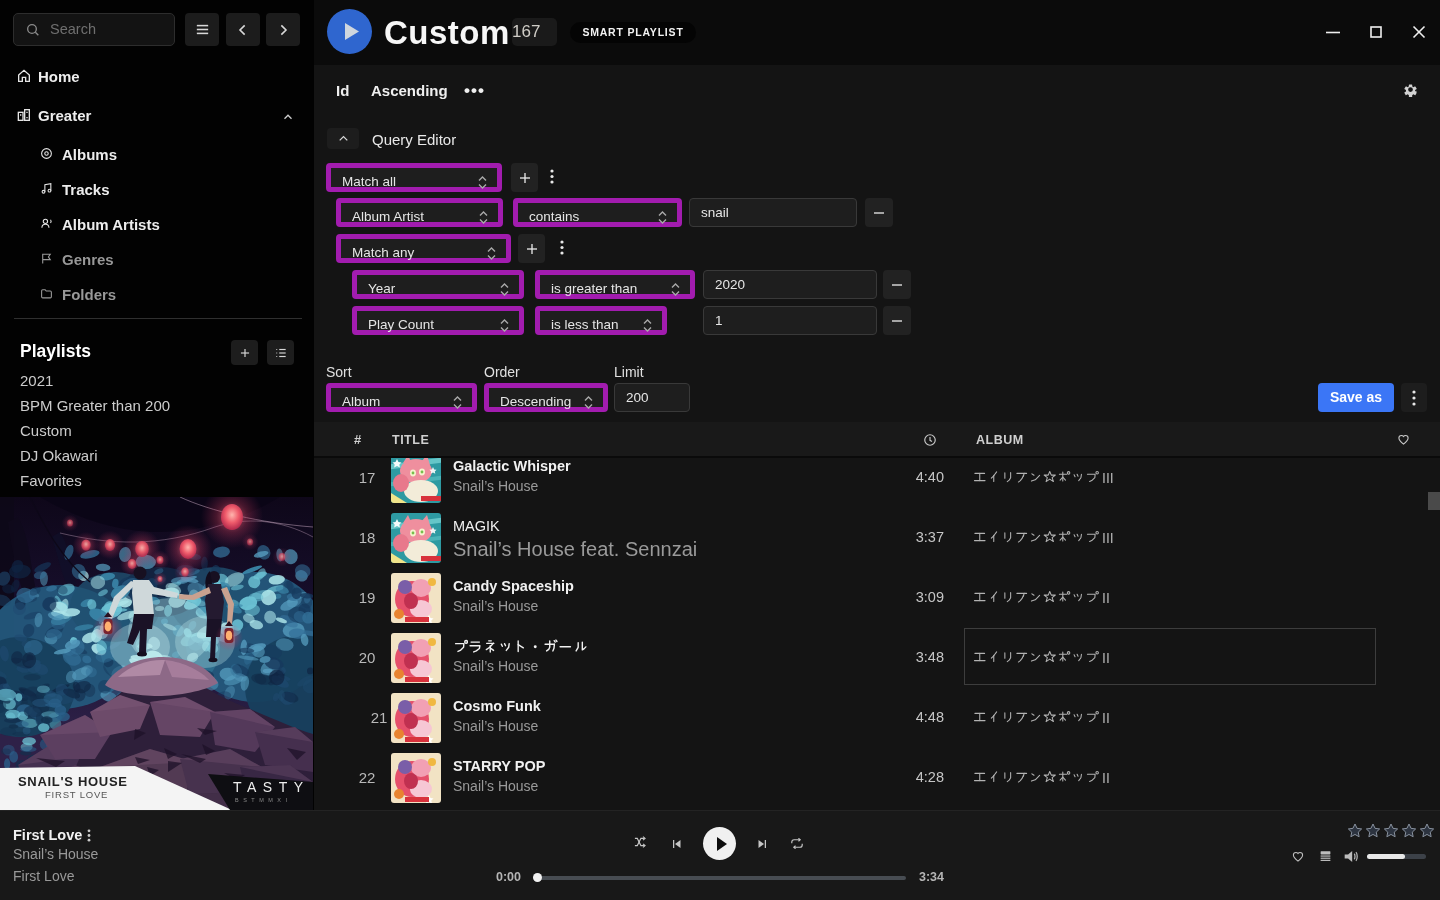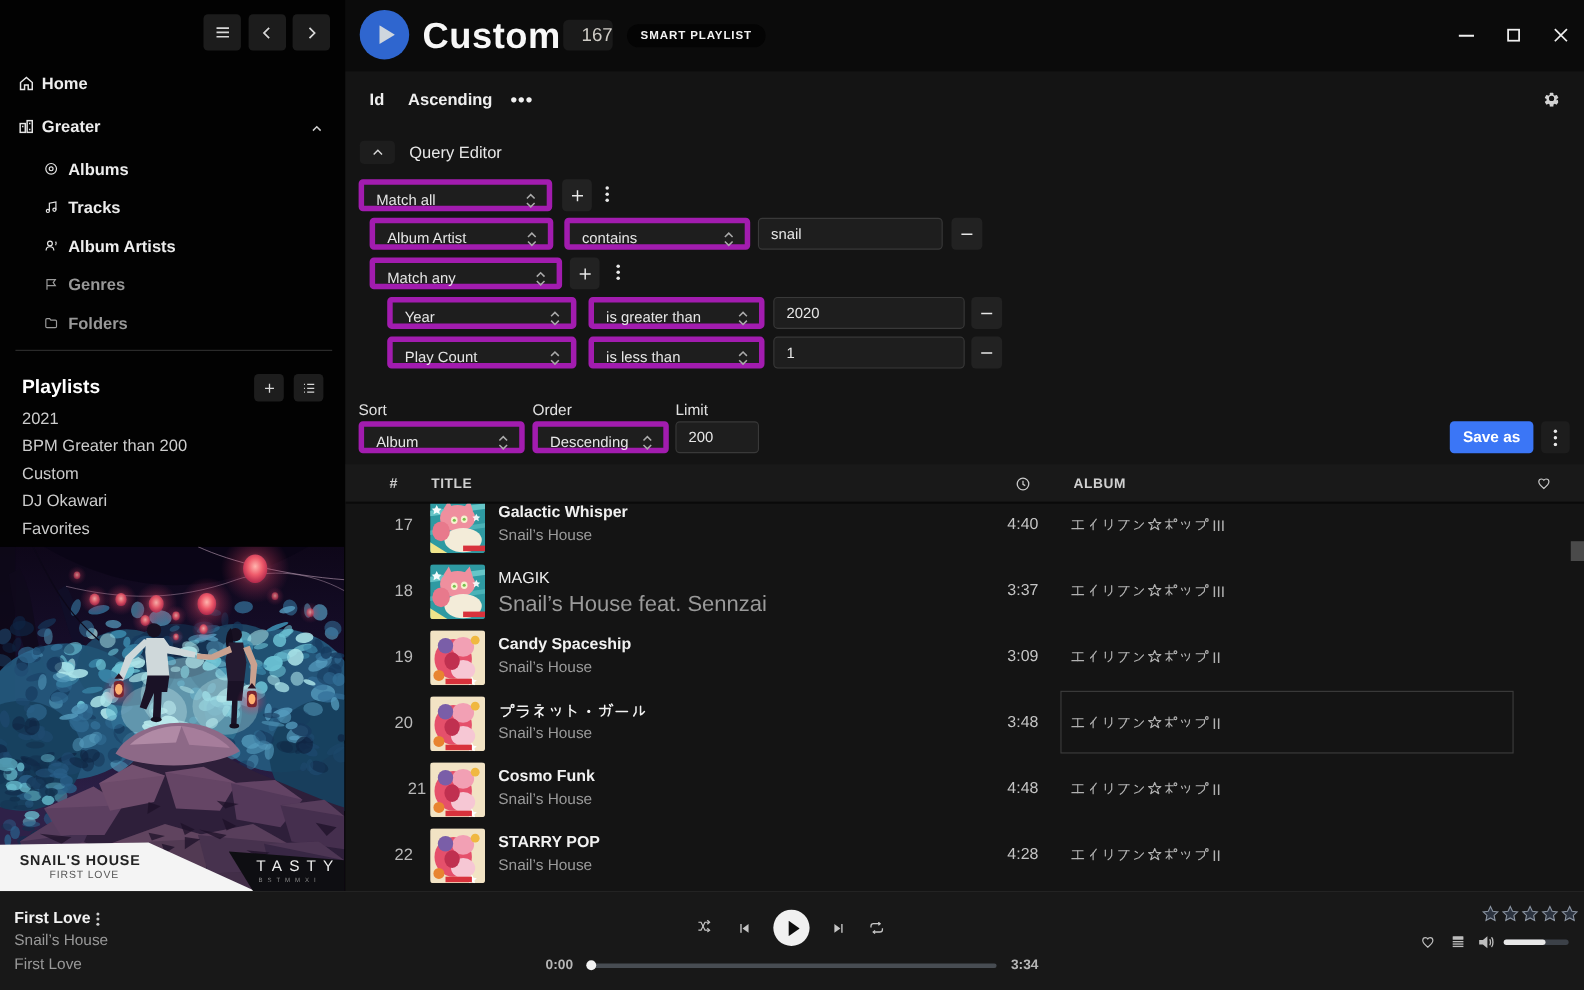--- a/index.html
+++ b/index.html
@@ -20,20 +20,27 @@
 .lbl { position:absolute; color:#e0e0e0; font-size:14px; font-weight:500; }
 .navtxt { color:#ededed; font-size:15px; font-weight:700; }
 .navdim { color:#989898; }
 .plitem { position:absolute; left:20px; color:#cccccc; font-size:15px; }
 </style>
 </head>
 <body>
 
 <div id="sidebar">
 
+  <div class="abs" style="left:13px; top:13px; width:162px; height:33px; background:#131313; border:1px solid #2d2d2d; border-radius:5px;">
+    <svg class="abs" style="left:11px; top:8px;" width="16" height="16" viewBox="0 0 24 24" fill="none" stroke="#8a8a8a" stroke-width="2">
+        <circle cx="10.5" cy="10.5" r="6.5"></circle>
+        <line x1="15.5" y1="15.5" x2="20" y2="20"></line>
+      </svg>
+    <span class="abs" style="left:36px; top:7px; color:#6f6f6f; font-size:14.5px;">Search</span>
+  </div>
   <div class="sqbtn" style="left:185px; top:13px; width:34px; height:33px; background:#1c1c1c;">
     <svg width="17" height="17" viewBox="0 0 24 24" fill="none" stroke="#d8d8d8" stroke-width="2.2">
         <line x1="4" y1="6.5" x2="20" y2="6.5"></line>
         <line x1="4" y1="12" x2="20" y2="12"></line>
         <line x1="4" y1="17.5" x2="20" y2="17.5"></line>
       </svg>
   </div>
   <div class="sqbtn" style="left:226px; top:13px; width:34px; height:33px; background:#1c1c1c;">
     <svg width="16" height="16" viewBox="0 0 24 24" fill="none" stroke="#d8d8d8" stroke-width="2.4">
         <polyline points="14.5,5 7.5,12 14.5,19"></polyline>
@@ -638,21 +645,21 @@
     </svg>
   </div>
 </div>
 
 <div id="titlebar">
   <div class="abs" style="left:13px; top:9px; width:45px; height:45px; border-radius:50%; background:#2f66cf;"></div>
   <svg class="abs" style="left:30px; top:23px;" width="15" height="17" viewBox="0 0 15 17">
       <polygon points="1,0 15,8.5 1,17" fill="#cfd6de"></polygon>
     </svg>
   <span class="abs" style="left:70px; top:14px; color:#f7f7f7; font-size:33px; font-weight:800; letter-spacing:0.5px;">Custom</span>
-  <div class="abs" style="left:198px; top:18px; width:45px; height:28px; background:#1a1a1a; border-radius:5px; color:#cfccc6; font-size:17px; text-align:right; line-height:28px;">167</div>
+  <div class="abs" style="left:198px; top:18px; width:45px; height:28px; background:#1a1a1a; border-radius:5px; color:#cfccc6; font-size:17px; text-align:left; line-height:28px;">167</div>
   <div class="abs" style="left:256px; top:22px; width:126px; height:21px; background:#040404; border-radius:11px; color:#f2f2f2; font-size:10.5px; font-weight:700; letter-spacing:0.8px; text-align:center; line-height:21px;">SMART PLAYLIST</div>
 
   <svg class="abs" style="left:1012px; top:25px;" width="14" height="14" viewBox="0 0 14 14" stroke="#efefef" stroke-width="1.6">
       <line x1="0" y1="7.5" x2="14" y2="7.5"></line>
     </svg>
   <svg class="abs" style="left:1055px; top:25px;" width="14" height="14" viewBox="0 0 14 14" fill="none" stroke="#efefef" stroke-width="1.6">
       <rect x="2" y="2" width="10" height="10"></rect>
     </svg>
   <svg class="abs" style="left:1098px; top:25px;" width="14" height="14" viewBox="0 0 14 14" stroke="#efefef" stroke-width="1.6">
       <line x1="1.5" y1="1.5" x2="12.5" y2="12.5"></line>
@@ -735,21 +742,21 @@
   <div class="sqbtn" style="left:569px; top:205px; width:28px; height:29px;">
     <svg width="16" height="16" viewBox="0 0 24 24" fill="none" stroke="#e8e8e8" stroke-width="2">
         <line x1="4.5" y1="12" x2="19.5" y2="12"></line>
       </svg>
   </div>
 
   <div class="sel" style="left:38px; top:241px; width:172px;">Play Count<svg width="11" height="15" viewBox="0 0 11 15" fill="none" stroke="#aaaaaa" stroke-width="1.4">
         <polyline points="2,5.5 5.5,2 9,5.5"></polyline>
         <polyline points="2,9.5 5.5,13 9,9.5"></polyline>
       </svg></div>
-  <div class="sel" style="left:221px; top:241px; width:160px;">is less than<svg width="11" height="15" viewBox="0 0 11 15" fill="none" stroke="#aaaaaa" stroke-width="1.4">
+  <div class="sel" style="left:221px; top:241px; width:132px;">is less than<svg width="11" height="15" viewBox="0 0 11 15" fill="none" stroke="#aaaaaa" stroke-width="1.4">
         <polyline points="2,5.5 5.5,2 9,5.5"></polyline>
         <polyline points="2,9.5 5.5,13 9,9.5"></polyline>
       </svg></div>
   <div class="inp" style="left:389px; top:241px; width:174px;">1</div>
   <div class="sqbtn" style="left:569px; top:241px; width:28px; height:29px;">
     <svg width="16" height="16" viewBox="0 0 24 24" fill="none" stroke="#e8e8e8" stroke-width="2">
         <line x1="4.5" y1="12" x2="19.5" y2="12"></line>
       </svg>
   </div>
 

